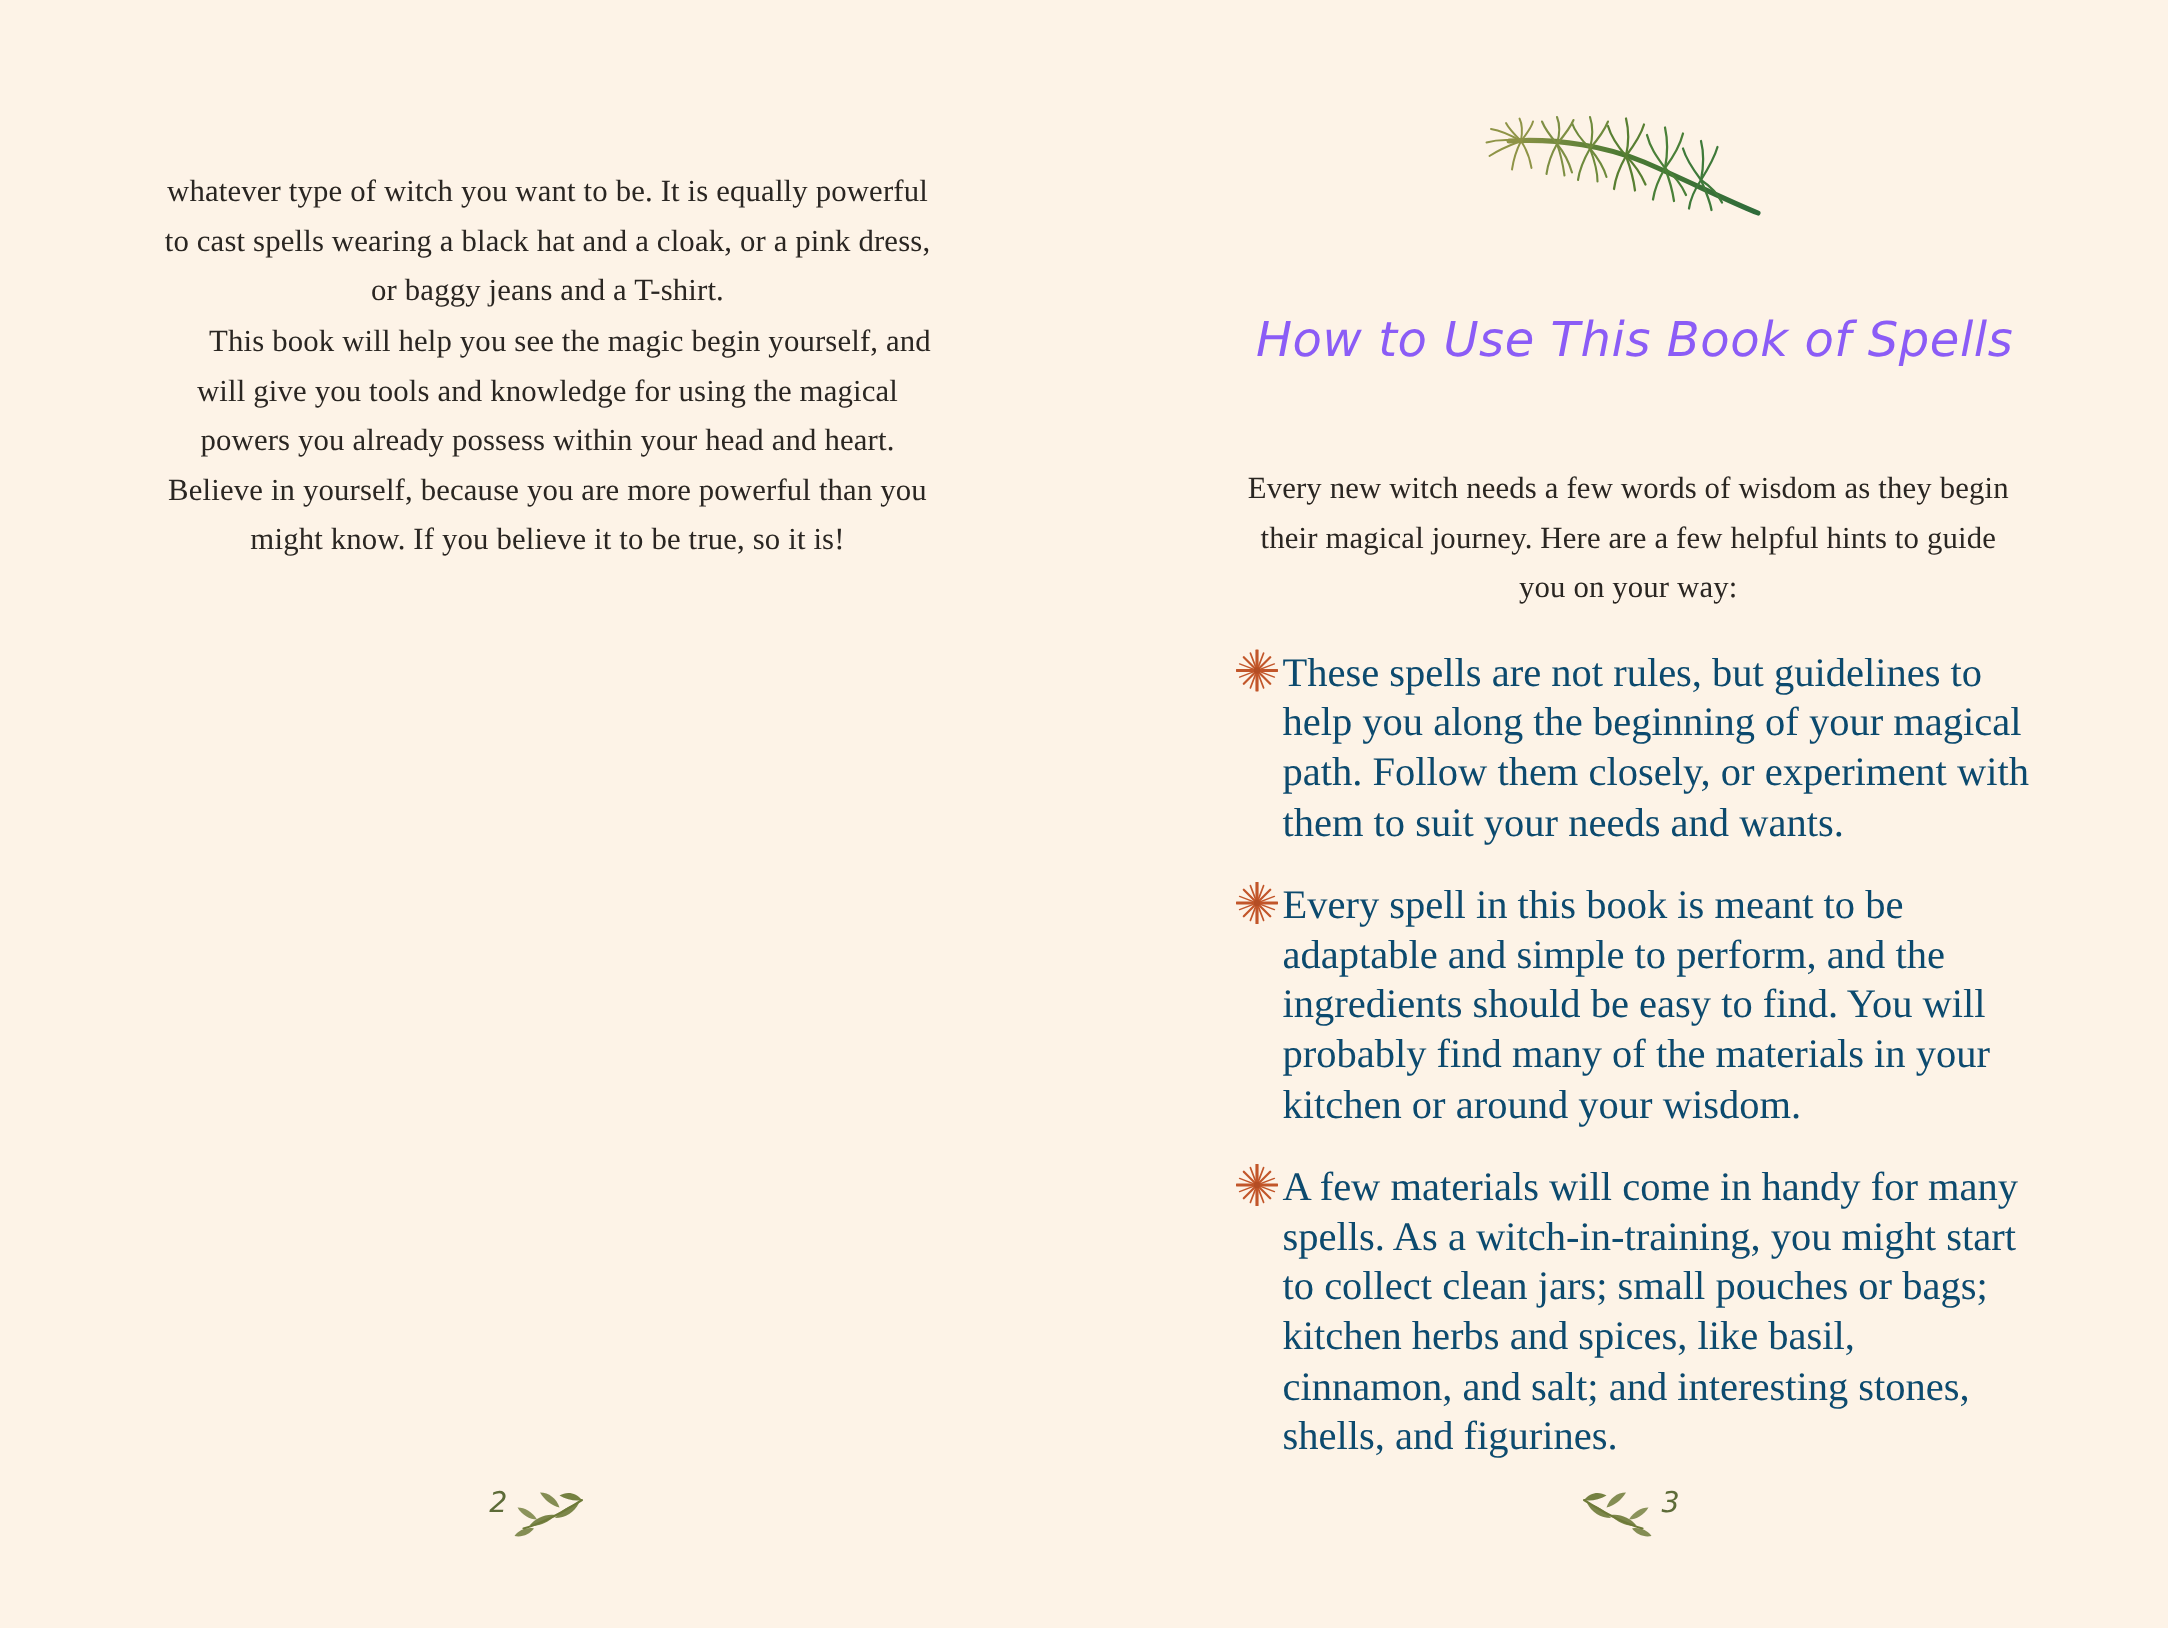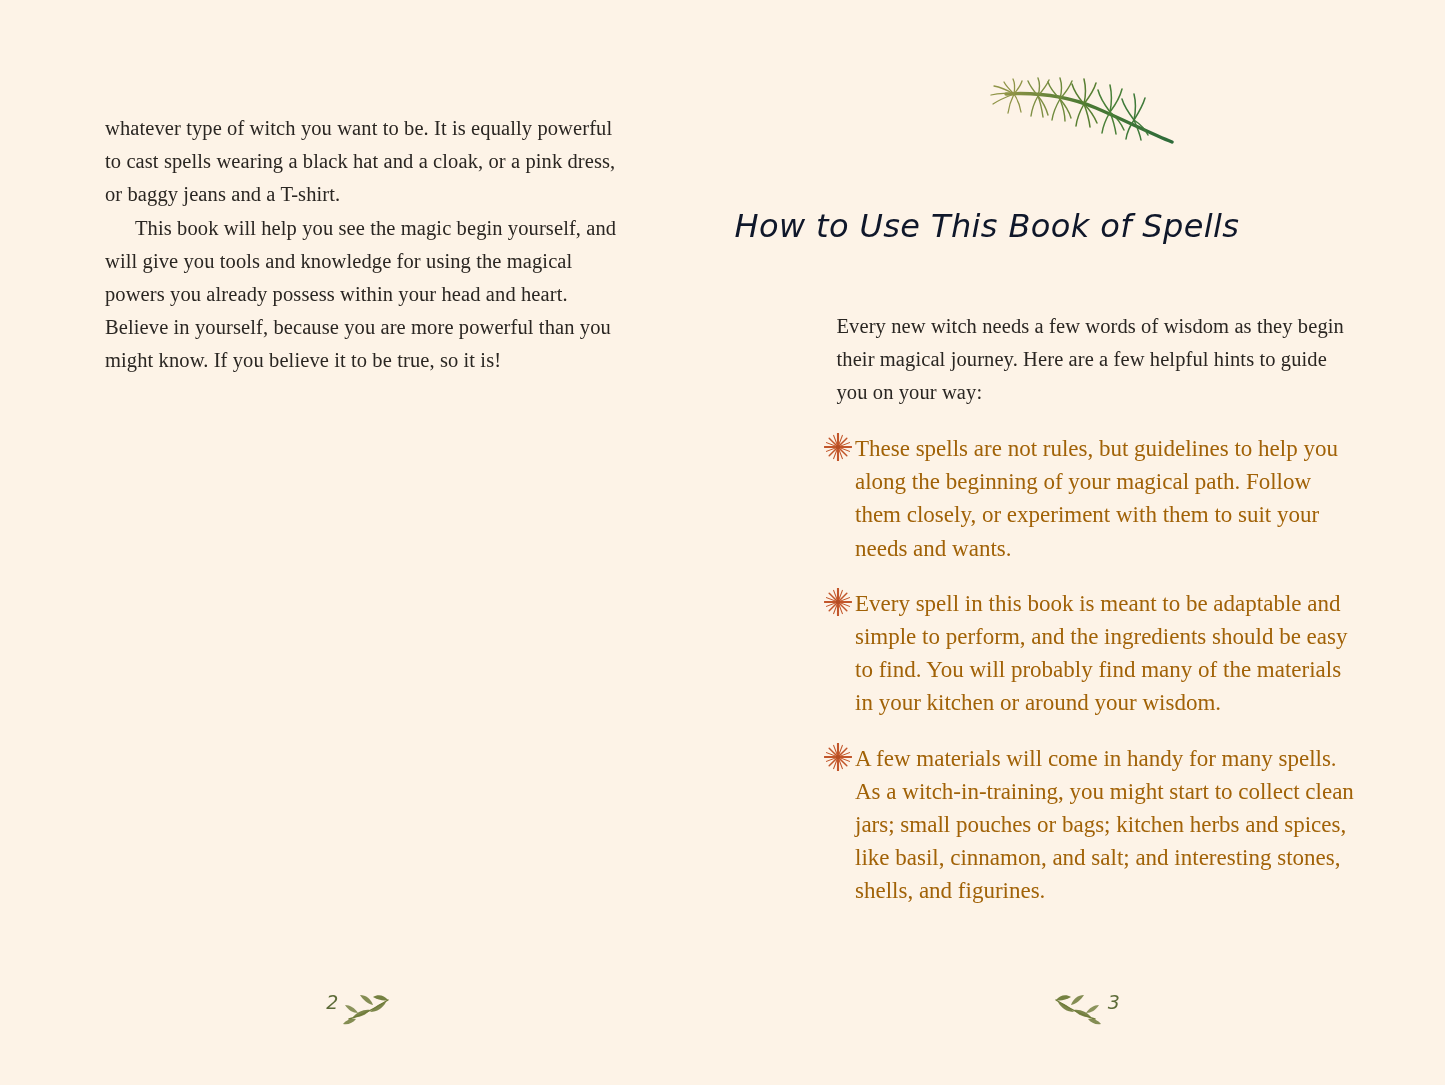--- a/index.html
+++ b/index.html
@@ -36,21 +36,21 @@
     top: 112px;
     width: 520px;
   }
 
   .para {
     font-size: 20.5px;
     line-height: 33.2px;
     letter-spacing: 0.005em;
     margin: 0;
     color: #2a2622;
-    text-align: left;
+    text-align: center;
   }
   .para.indent {
     text-indent: 30px;
   }
 
   
   .right-page .sprig-wrap {
     position: absolute;
     left: 0;
     right: 0;
@@ -59,58 +59,58 @@
     display: flex;
     justify-content: center;
     align-items: center;
   }
 
   .right-page .chapter-title {
     position: absolute;
     left: 12px;
     right: 0;
     top: 186px;
-    text-align: left;
+    text-align: center;
     font-family: "DejaVu Sans", sans-serif;
     font-style: italic;
     font-weight: 300;
     font-size: 32px;
     letter-spacing: 0.012em;
-    color: #0f172a;
+    color: #8b5cf6;
     white-space: nowrap;
   }
 
   .right-page .intro {
     position: absolute;
     left: 824px;
     top: 310px;
     width: 520px;
   }
   
-  .right-page .intro { left: 114px; }
+  .right-page .intro { left: 103px; }
 
   .right-page .hints {
     position: absolute;
     left: 101.5px;
     top: 432px;
     width: 530px;
   }
 
   .hint {
     position: relative;
     padding-left: 31px;
     margin-bottom: 22px;
   }
   .hint:last-child { margin-bottom: 0; }
 
   .hint .hint-text {
-    font-size: 23px;
+    font-size: 27px;
     line-height: 33.2px;
     margin: 0;
-    color: #a16207;
+    color: #0c4a6e;
   }
 
   .hint .star-icon {
     position: absolute;
     left: 0px;
     top: 1px;
     width: 28px;
     height: 28px;
     line-height: 0;
   }

